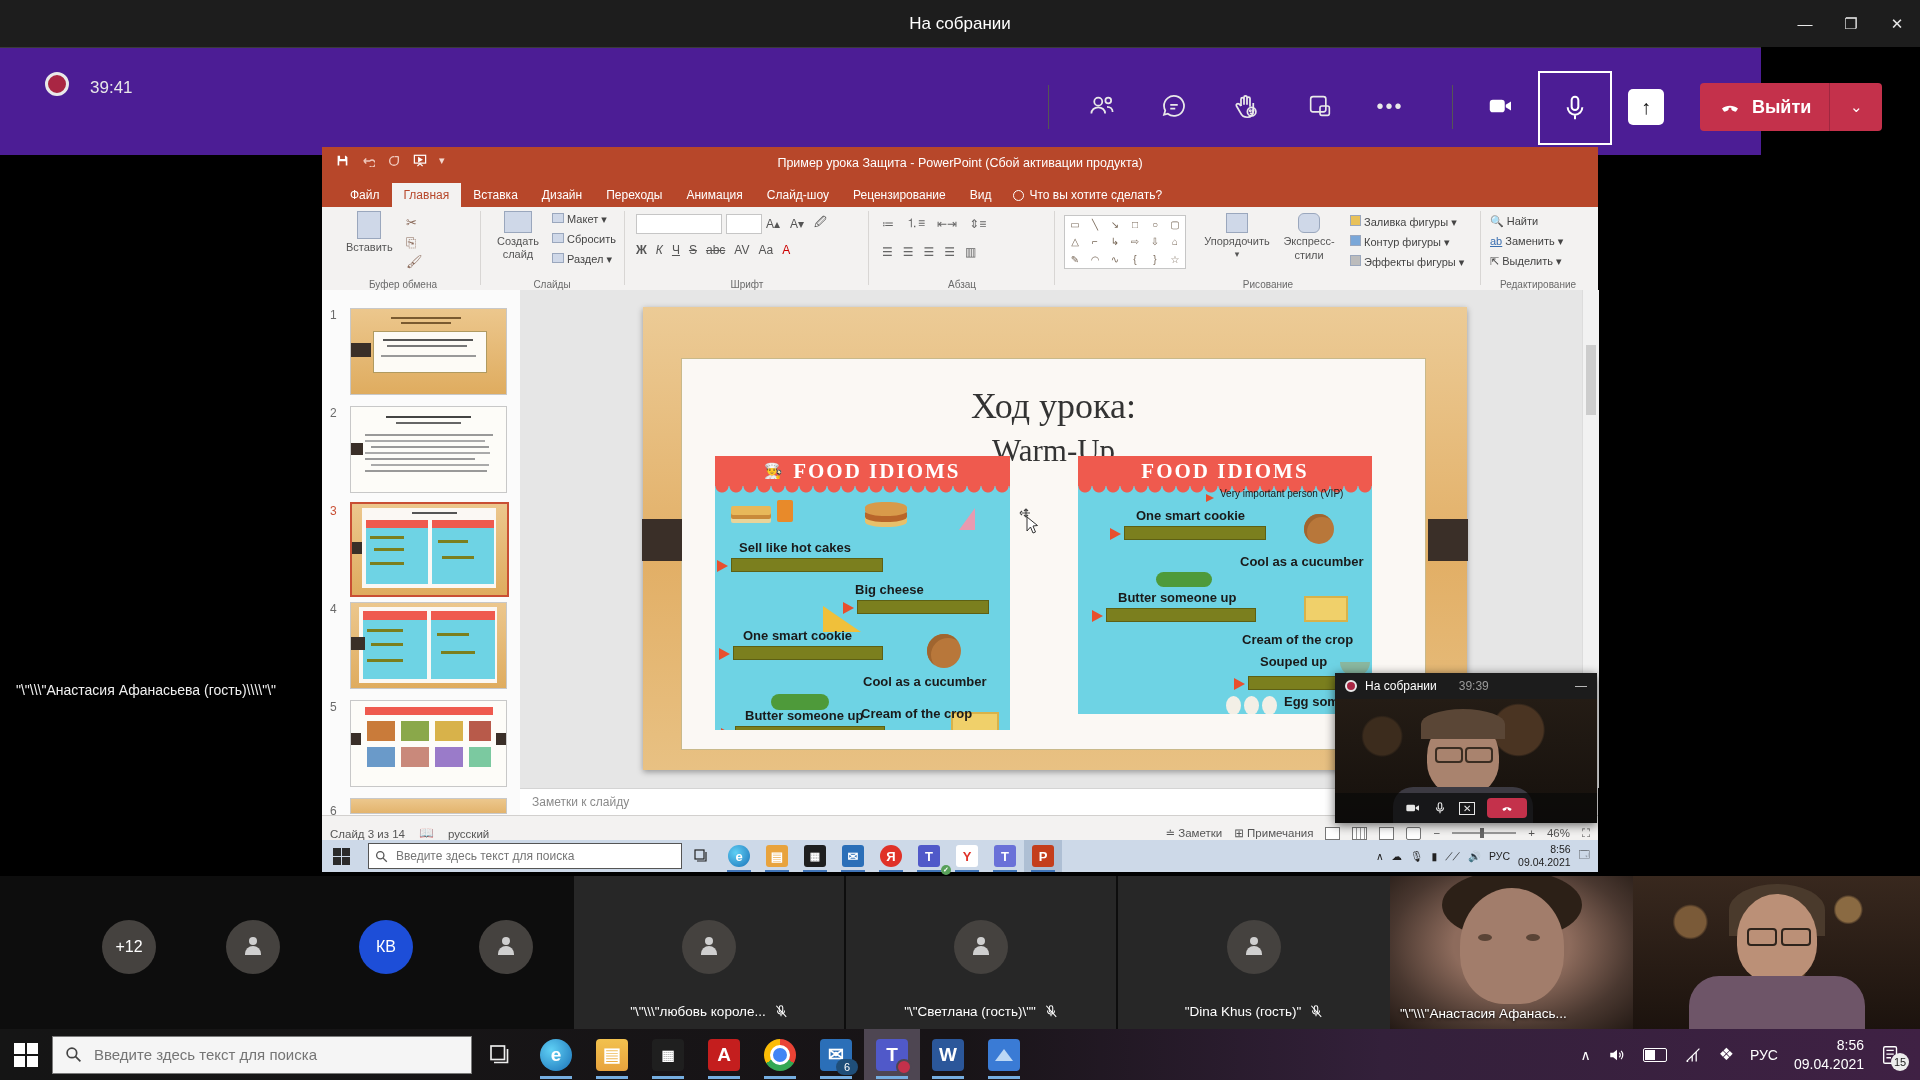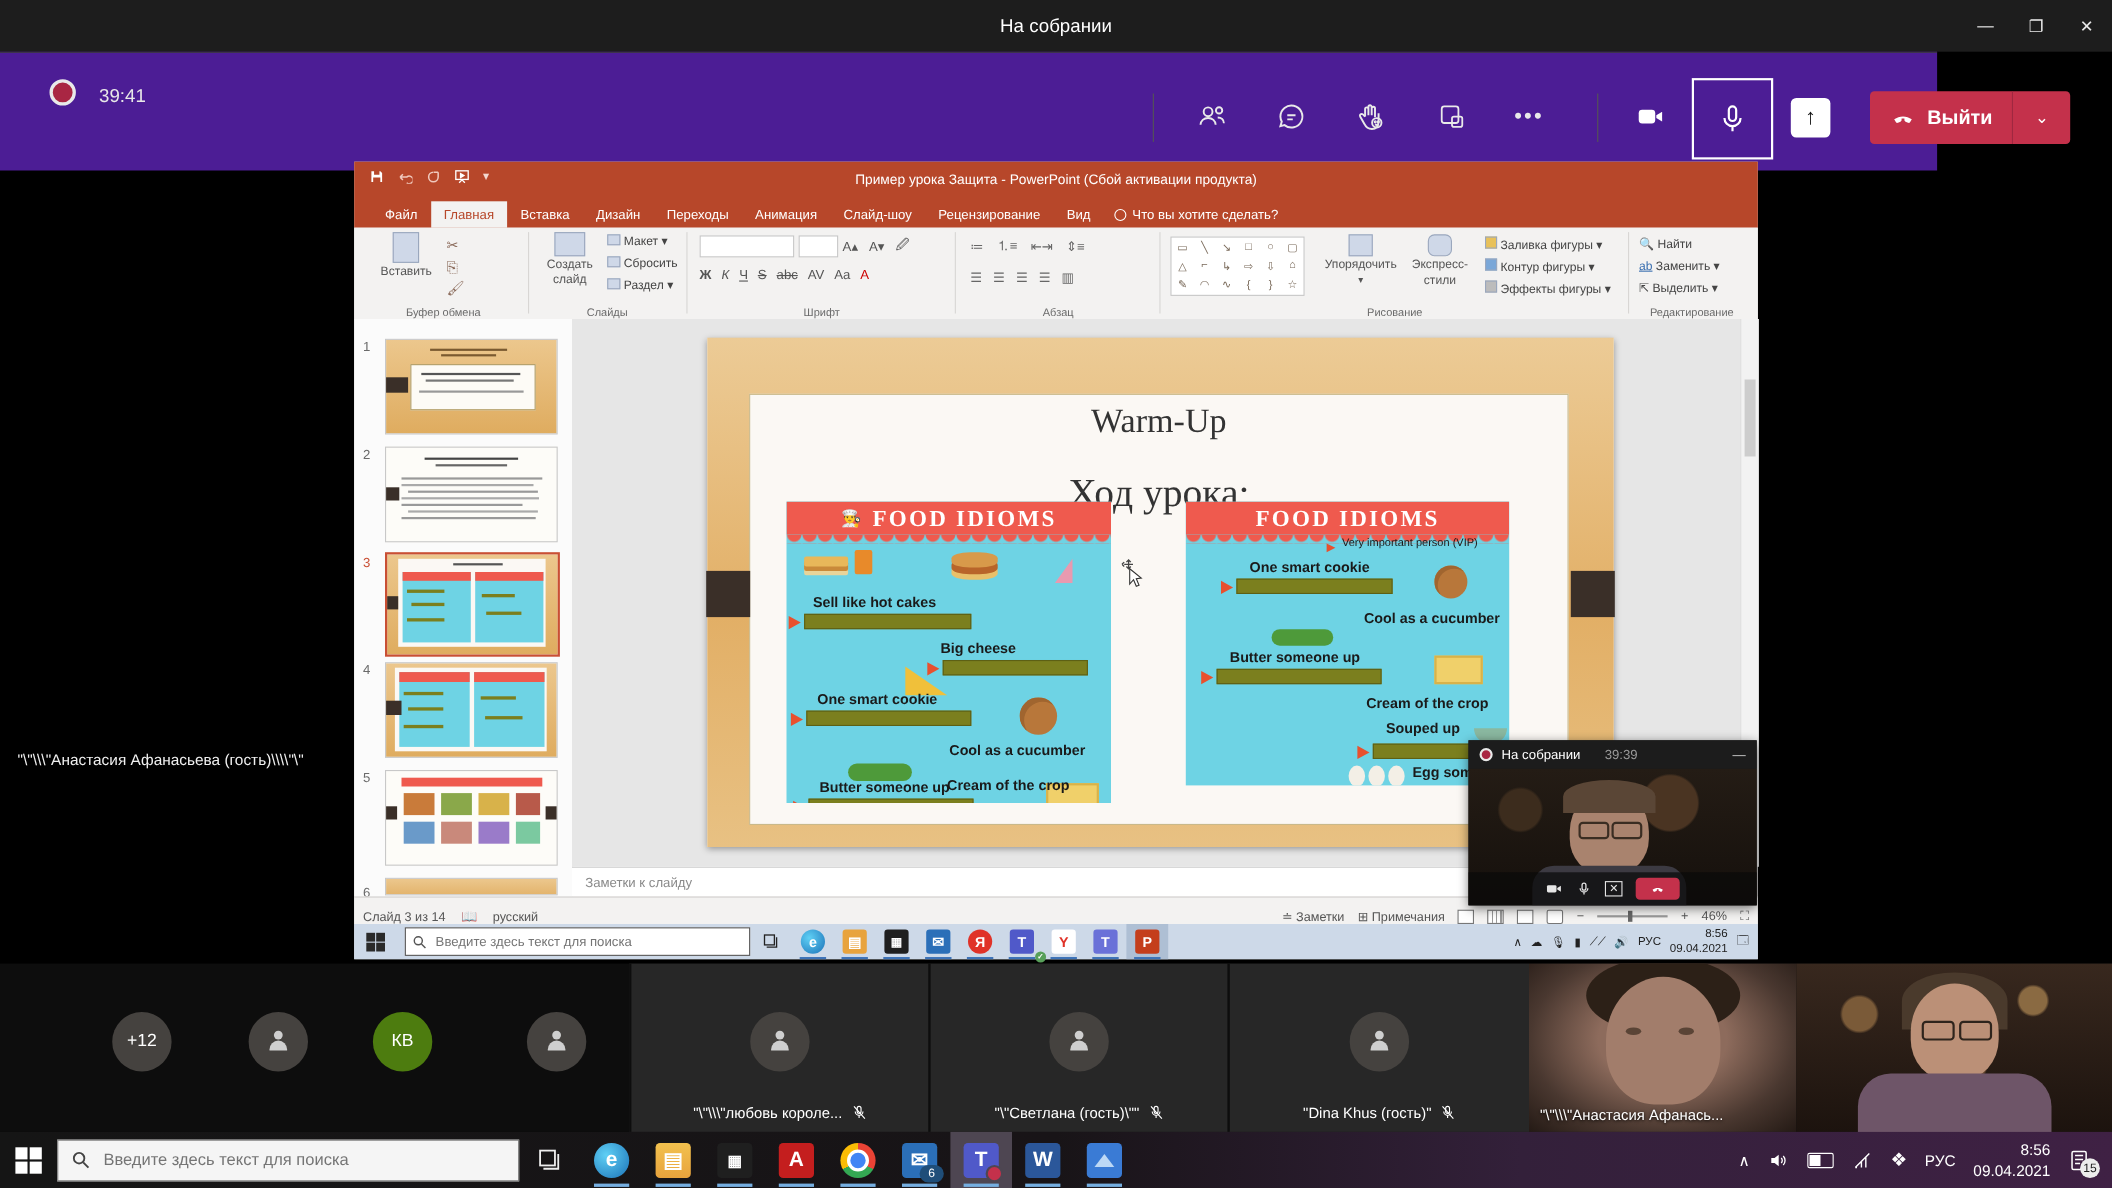--- a/index.html
+++ b/index.html
@@ -437,22 +437,22 @@
         <div class="clip" style="right:-4px;top:32px;width:14px;height:12px;"></div>
       </div>
 
       <div class="tnum" style="top:514px;">6</div>
       <div class="thumb" style="top:508px;height:14px;background:linear-gradient(180deg,#ecc78d,#e3b46d);"></div>
     </div>
 
     <div class="a" id="slidearea">
       <div id="slide">
         <div id="spanel">
+          <div id="stitle" style="margin-top:26px;font-size:36px;">Ход урока:</div>
           <div id="stitle" style="margin-top:6px;font-size:31px;">Warm-Up</div>
-          <div id="stitle" style="margin-top:26px;font-size:36px;">Ход урока:</div>
 
           <div class="foodpanel" style="left:33px;top:97px;width:295px;height:274px;">
             <div class="fhead">
                 <span style="font-size:15px;margin-right:8px;">👨‍🍳</span>
                 <span>FOOD IDIOMS</span>
               </div>
             <div class="fscallop"></div>
             <div class="food" style="left:16px;top:50px;width:40px;height:9px;background:#e8b85a;border-radius:2px;box-shadow:0 4px 0 #c98a3a,0 8px 0 #e8d49a;"></div>
             <div class="food" style="left:62px;top:44px;width:16px;height:22px;background:#e88a2a;border-radius:2px;"></div>
             <div class="food circ" style="left:150px;top:46px;width:42px;height:14px;background:#d89a4a;box-shadow:0 6px 0 #b8652a,0 11px 0 #e8c06a;border-radius:40%;"></div>
@@ -662,21 +662,21 @@
     </div>
   </div>
 
   <div class="a" id="stagelabel">"\"\\\"Анастасия Афанасьева (гость)\\\\"\"</div>
 
   <div class="a" id="pbar">
     <div class="pava" style="left:102px;">+12</div>
     <div class="pava" style="left:226px;">
         <span class="person"></span>
       </div>
-    <div class="pava" style="left:339px;background:#4d7c0f;">КВ</div>
+    <div class="pava" style="left:359px;background:#1d4ed8;">КВ</div>
     <div class="pava" style="left:479px;">
         <span class="person"></span>
       </div>
 
     <div class="ptile" style="left:572px;width:272px;">
       <div class="pava">
           <span class="person"></span>
         </div>
       <div class="pname">
         <span>"\"\\\"любовь короле...</span>

